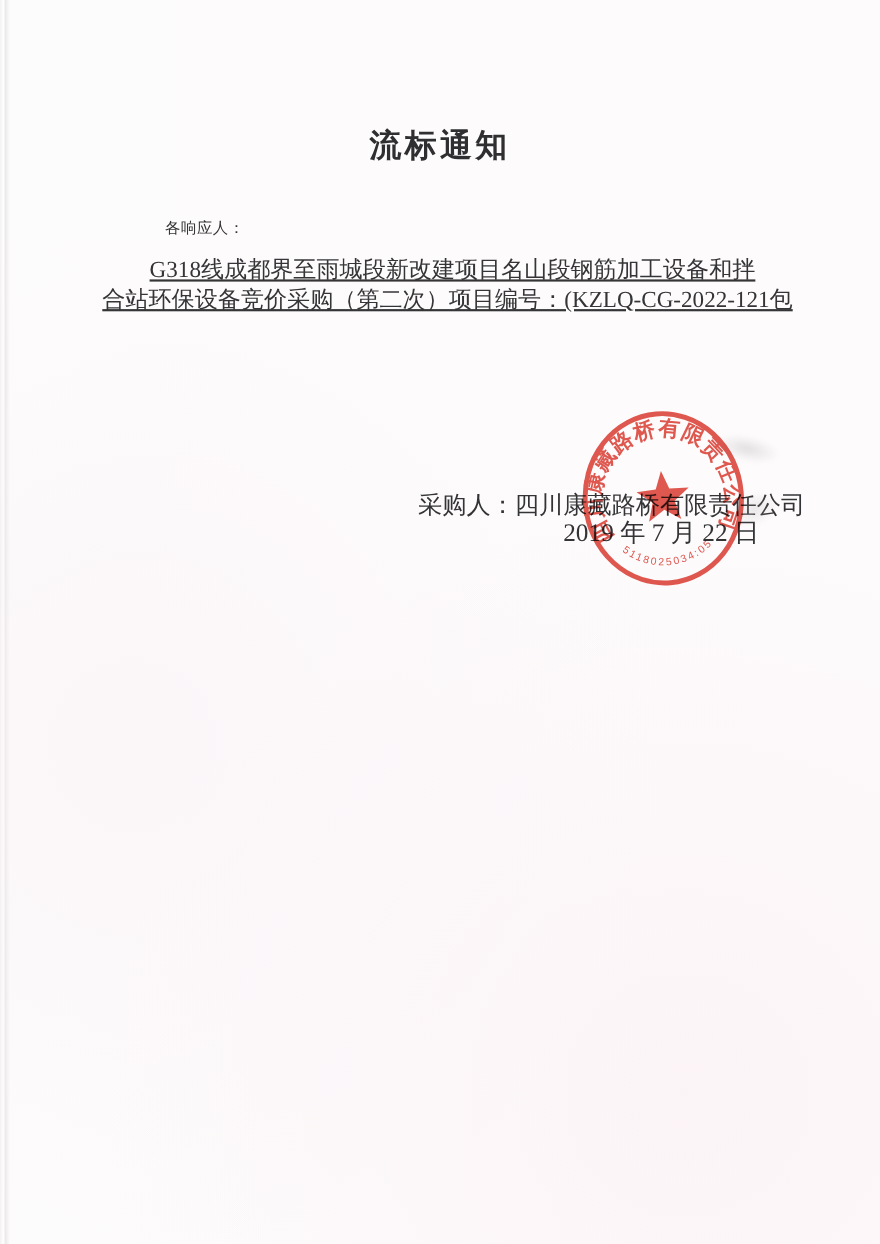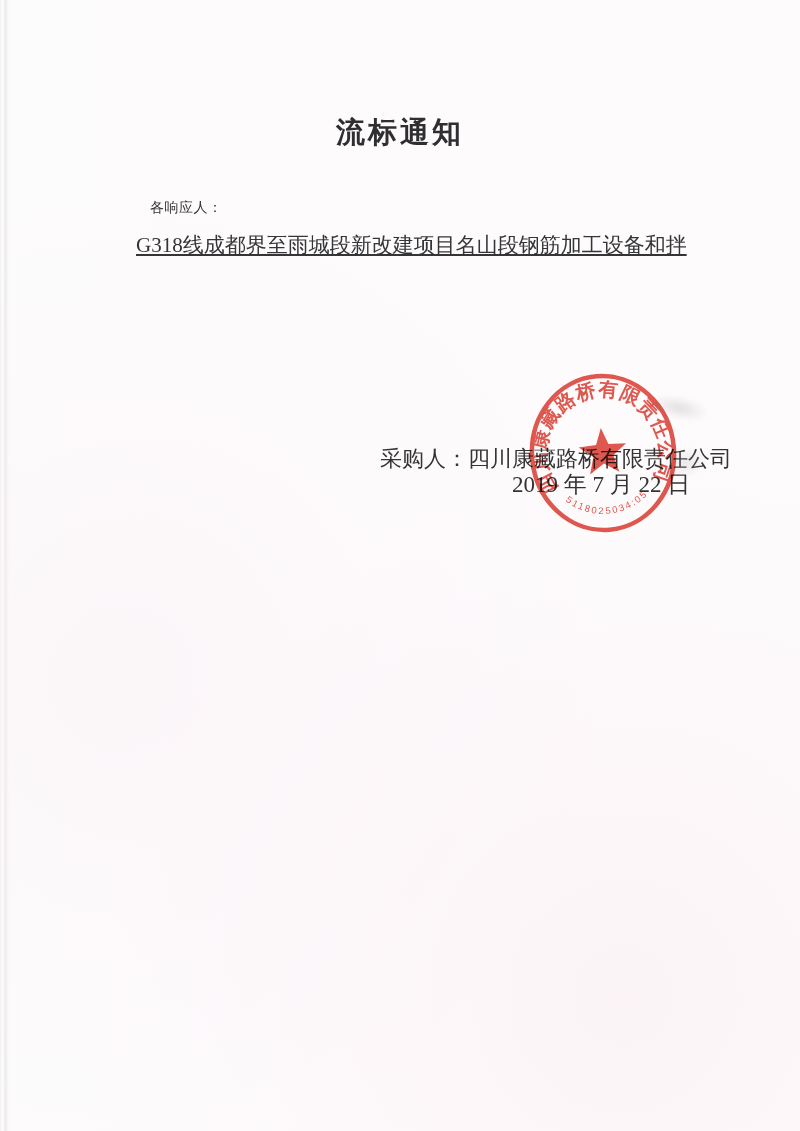--- a/index.html
+++ b/index.html
@@ -79,20 +79,21 @@
 <body>
 
 <div class="page">
 
   <div class="title">流标通知</div>
 
   <div class="salutation">各响应人：</div>
 
   <div class="paragraph">
     <div class="line">G318线成都界至雨城段新改建项目名山段钢筋加工设备和拌</div>
+    <div class="line">合站环保设备竞价采购（第二次）项目编号：(KZLQ-CG-2022-121包</div>
   </div>
 
   <div class="purchaser"><span>采购人：</span><span>四川康藏路桥有限责任公司</span></div>
 
   <div class="date-line">2019 年 7 月 22 日</div>
 
   <div class="smudge smudge-1"></div>
   <div class="smudge smudge-2"></div>
 
   <svg class="stamp" viewBox="0 0 152 164" width="152" height="164" xmlns="http://www.w3.org/2000/svg">

